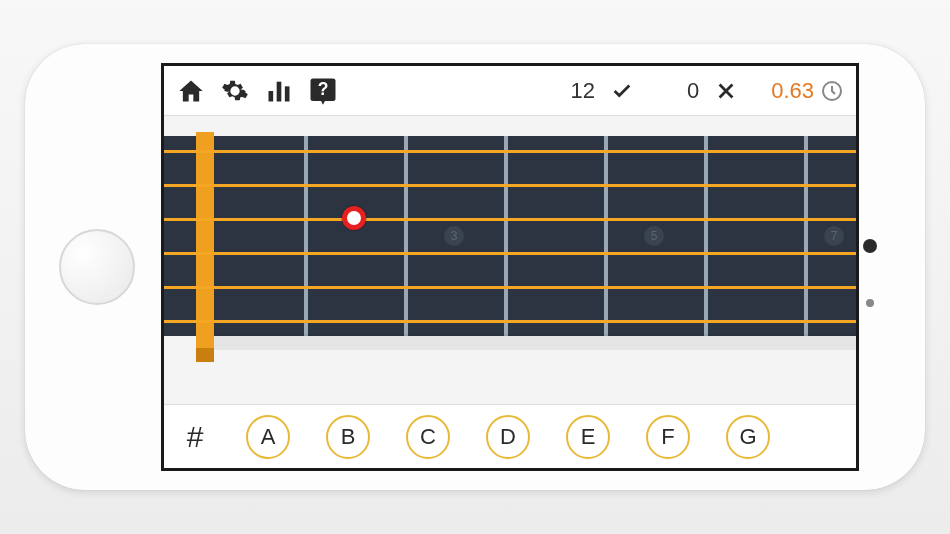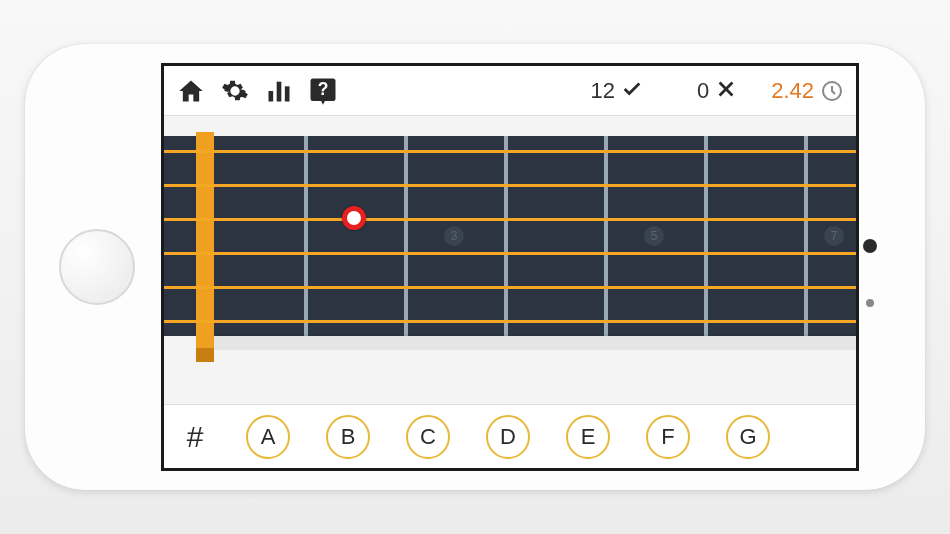--- a/index.html
+++ b/index.html
@@ -70,22 +70,22 @@
   height: 30px;
   display: flex;
   align-items: center;
   justify-content: center;
   color: #2a2a2a;
   cursor: pointer;
 }
 .spacer { flex: 1; }
 .stat {
   display: flex;
-  align-items: flex-start;
-  gap: 6px;
+  align-items: center;
+  gap: 16px;
   font-size: 22px;
   color: #333;
 }
 .stat svg { width: 22px; height: 22px; }
 .timer {
   display: flex;
   align-items: center;
   gap: 6px;
   font-size: 22px;
   margin-left: 20px;
@@ -230,21 +230,21 @@
             <path d="M4 12l5 5L20 6" stroke="#2a2a2a" stroke-width="3" fill="none"></path>
           </svg>
       </div>
       <div class="stat" style="margin-left:40px">
         <span>0</span>
         <svg viewBox="0 0 24 24">
             <path d="M5 5l14 14M19 5L5 19" stroke="#2a2a2a" stroke-width="3"></path>
           </svg>
       </div>
       <div class="timer">
-        <span class="val">2.42</span>
+        <span class="val">0.63</span>
         <svg viewBox="0 0 24 24" width="24" height="24">
             <circle cx="12" cy="12" r="9" stroke="#888" stroke-width="2" fill="none"></circle>
             <path d="M12 7v5l3 3" stroke="#888" stroke-width="2" fill="none"></path>
           </svg>
       </div>
     </div>
 
     <div class="fretboard-area">
       <div class="fretboard">
         <div class="nut"></div>

